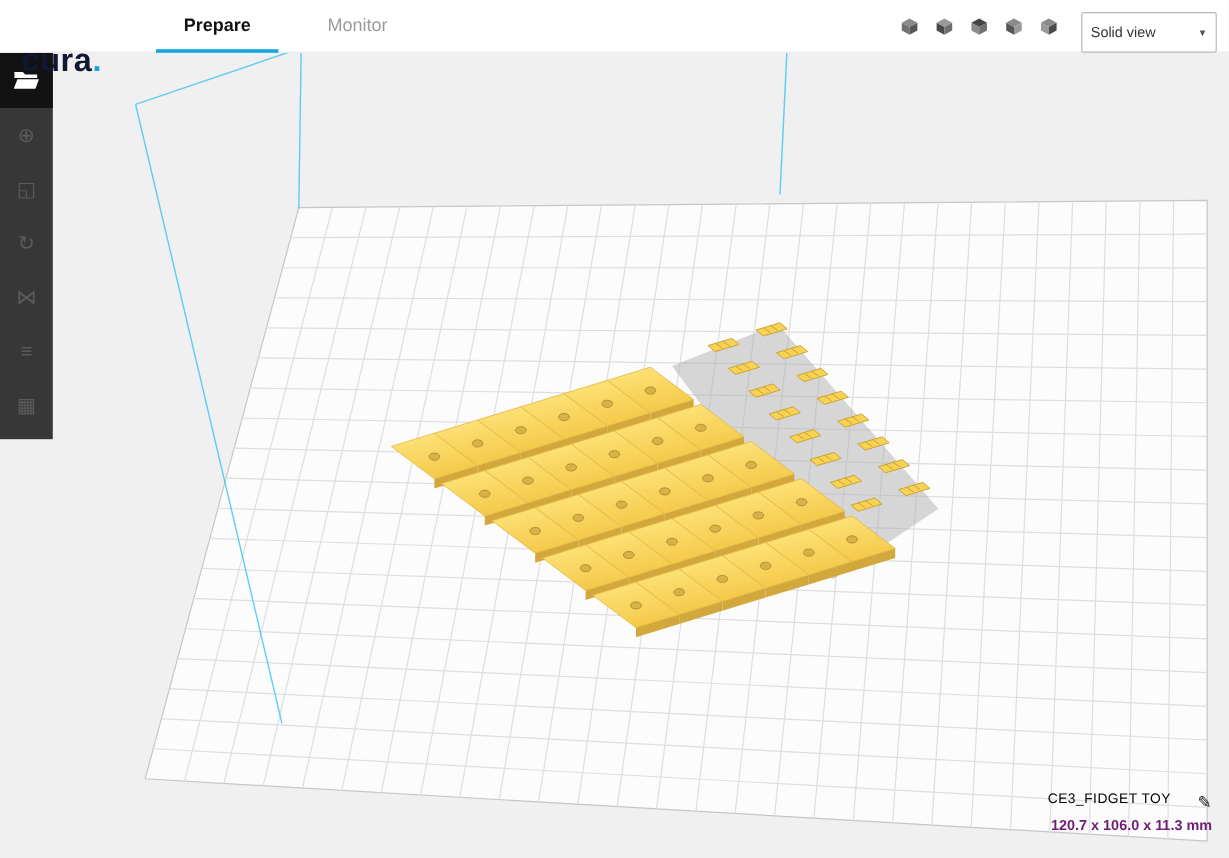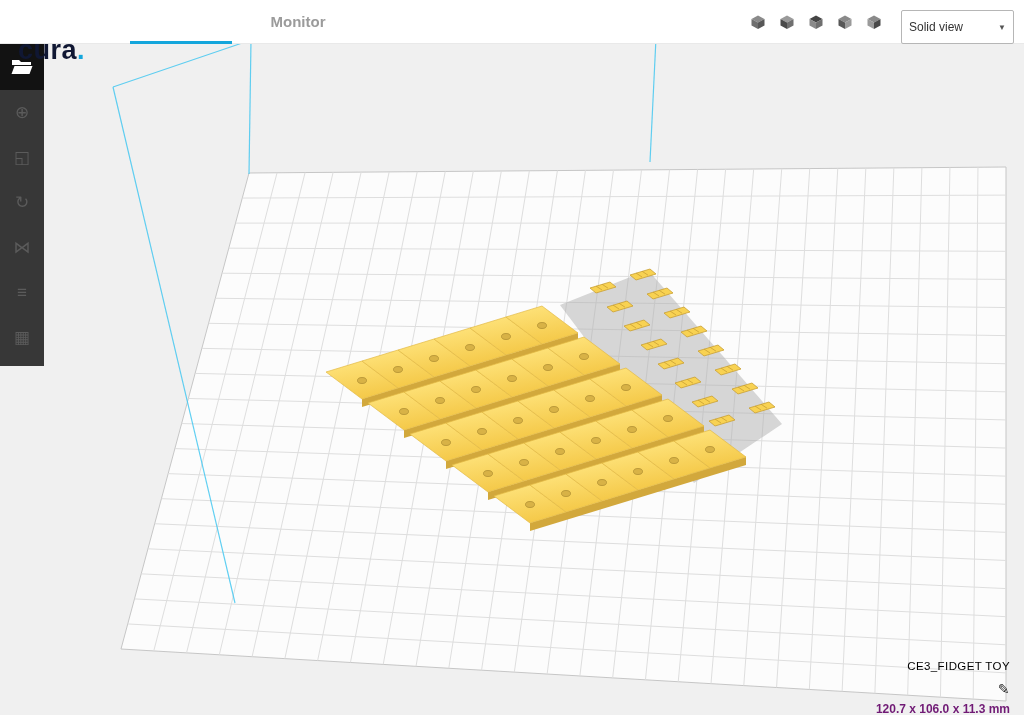--- a/index.html
+++ b/index.html
@@ -15,21 +15,21 @@
     position: absolute; top: 0; left: 0; width: 100%; height: 44px;
     background: #ffffff; z-index: 10; border-bottom: 1px solid #e9e9e9;
   }
   .logo {
     position: absolute; left: 18px; top: 5px; font-size: 27px; font-weight: bold;
     color: #101733; letter-spacing: 0.5px; margin-top: 30px;
   }
   .logo .dot { color: #14a6dc; }
   .tab {
     position: absolute; top: 0; height: 44px; line-height: 44px; text-align: center;
-    font-size: 15px; cursor: pointer; font-weight: bold;
+    font-size: 15px; cursor: pointer;
   }
   .tab.prepare { left: 130px; width: 102px; font-weight: bold; color: #111111; }
   .tab.monitor { left: 248px; width: 100px; color: #9b9b9b; }
   .tab-underline {
     position: absolute; left: 130px; top: 41px; width: 102px; height: 3px;
     background: #14a6dc;
   }
   .view-buttons {
     position: absolute; right: 140px; top: 12px; display: flex; gap: 9px; z-index: 11;
   }
@@ -50,22 +50,22 @@
     width: 44px; height: 46px; background: #121212;
     display: flex; align-items: center; justify-content: center; cursor: pointer;
   }
   .tb-item {
     width: 44px; height: 45px; display: flex; align-items: center; justify-content: center;
     color: #5b5b5b; font-size: 17px; cursor: pointer;
   }
 
   .model-info { position: absolute; right: 14px; top: 660px; z-index: 5; text-align: right; }
   .model-name-row {
-    display: flex; align-items: flex-end; justify-content: flex-end; gap: 9px;
-    font-size: 11.5px; color: #000; letter-spacing: 0.4px; flex-direction: column;
+    display: flex; align-items: flex-start; justify-content: flex-end; gap: 22px;
+    font-size: 11.5px; color: #000; letter-spacing: 0.4px;
   }
   .edit-icon { font-size: 14px; color: #222; cursor: pointer; }
   .model-dims { margin-top: 5px; font-size: 12px; font-weight: bold; color: #701a75; }
 </style>
 </head>
 <body>
 
 <svg id="scene" width="1024" height="715">
     <defs>
       <linearGradient id="wtop" x1="0" y1="0" x2="0.35" y2="1">
@@ -267,20 +267,21 @@
       <line x1="715" y1="419" x2="721" y2="423" stroke="#c9a034" stroke-width="0.8"></line>
       <line x1="721" y1="417.2" x2="727" y2="421.2" stroke="#c9a034" stroke-width="0.8"></line>
       <polygon points="749,408 769,402 775,407 755,413" fill="#f8d252" stroke="#c9a034" stroke-width="0.8"></polygon>
       <line x1="755" y1="406" x2="761" y2="410" stroke="#c9a034" stroke-width="0.8"></line>
       <line x1="761" y1="404.2" x2="767" y2="408.2" stroke="#c9a034" stroke-width="0.8"></line>
     </g>
   </svg>
 
 <div class="header">
   <div class="logo"><span>cura</span><span class="dot">.</span></div>
+  <div class="tab prepare">Prepare</div>
   <div class="tab monitor">Monitor</div>
   <div class="tab-underline"></div>
   <div class="view-buttons" id="viewButtons">
       <span class="view-btn">
         <svg width="18" height="18" viewBox="0 0 18 18">
           <polygon points="9,2.5 15.5,6 9,9.5 2.5,6" fill="#8a8a8a"></polygon>
           <polygon points="2.5,6 9,9.5 9,16 2.5,12.5" fill="#6f6f6f"></polygon>
           <polygon points="15.5,6 9,9.5 9,16 15.5,12.5" fill="#575757"></polygon>
         </svg>
       </span>

